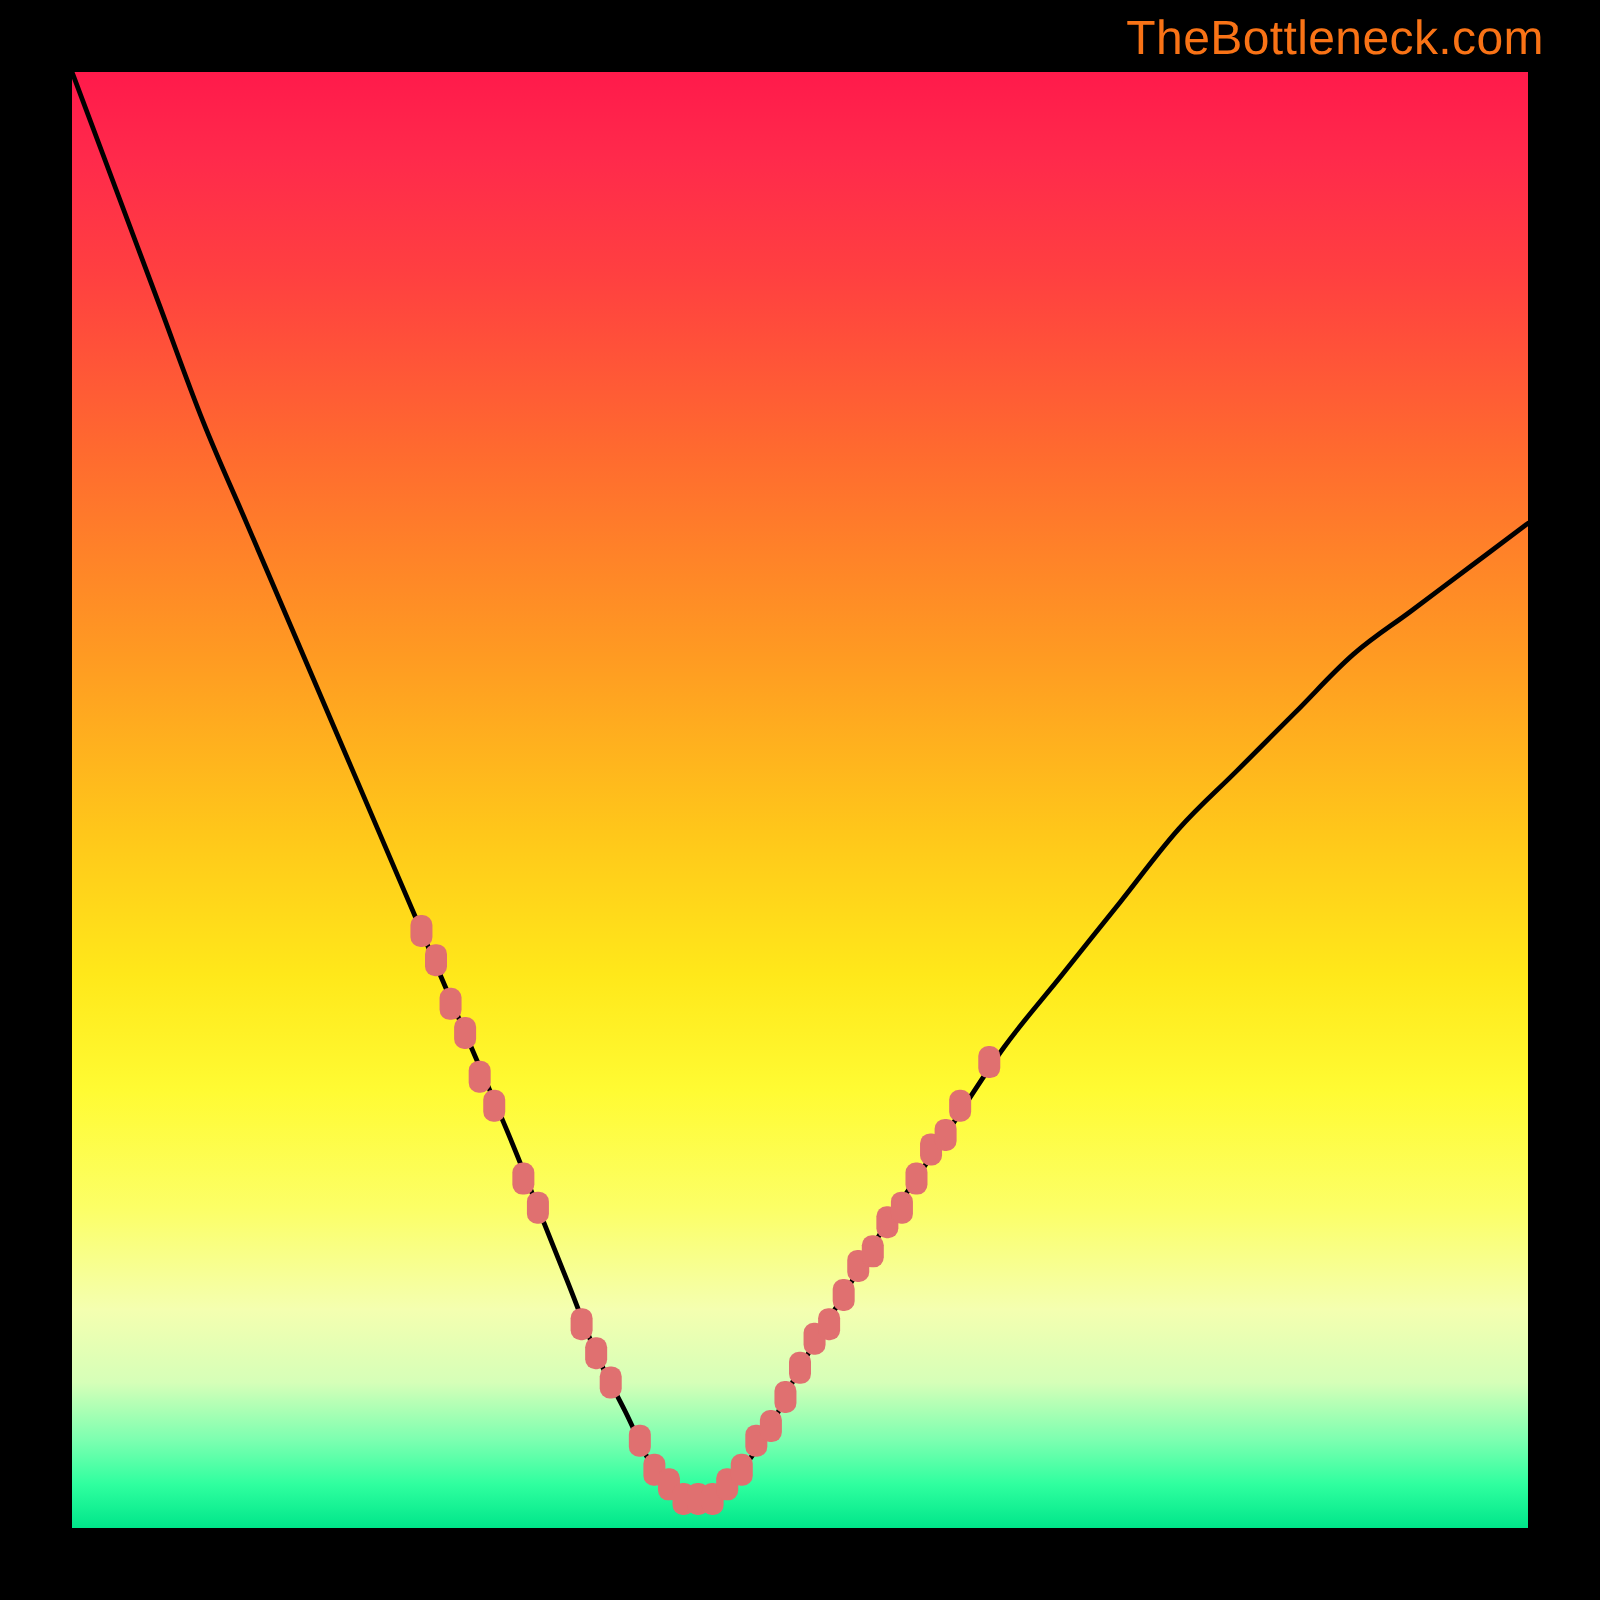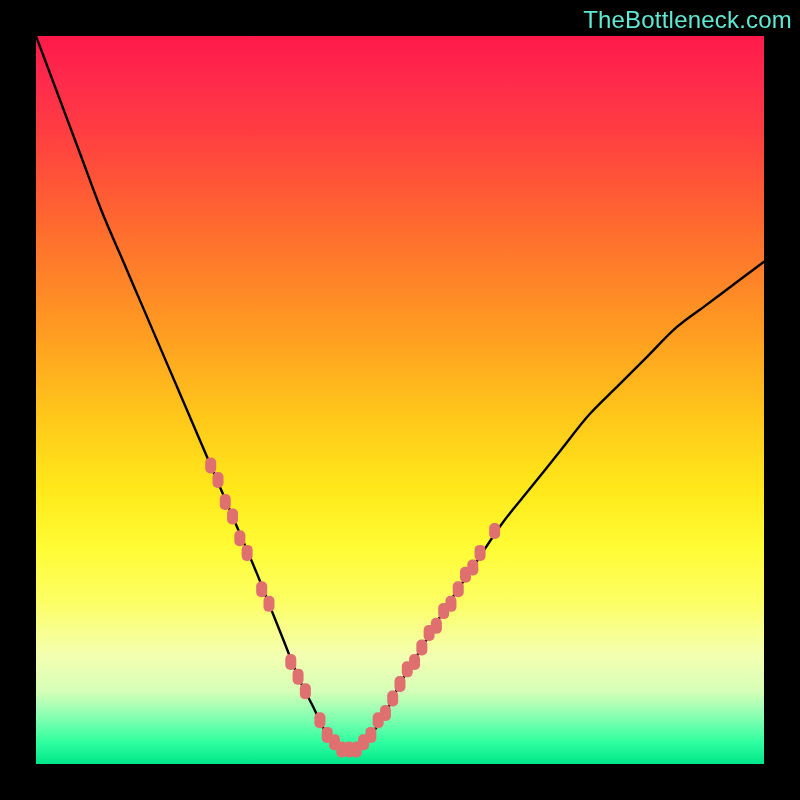--- a/index.html
+++ b/index.html
@@ -44,22 +44,22 @@
       #f4ffb0 85%,
       #d6ffb8 90%,
       #7bffb0 94%,
       #2fff9f 97%,
       #00e68a 100%
     );
   }
   .watermark {
     position: absolute;
     top: 6px;
-    right: 8px;
-    color: #5eead4;
+    right: 28px;
+    color: #f97316;
     font-size: 24px;
     font-weight: 500;
     letter-spacing: 0.2px;
     user-select: none;
   }
   .svg-layer {
     position: absolute;
     inset: 0;
   }
 </style>

